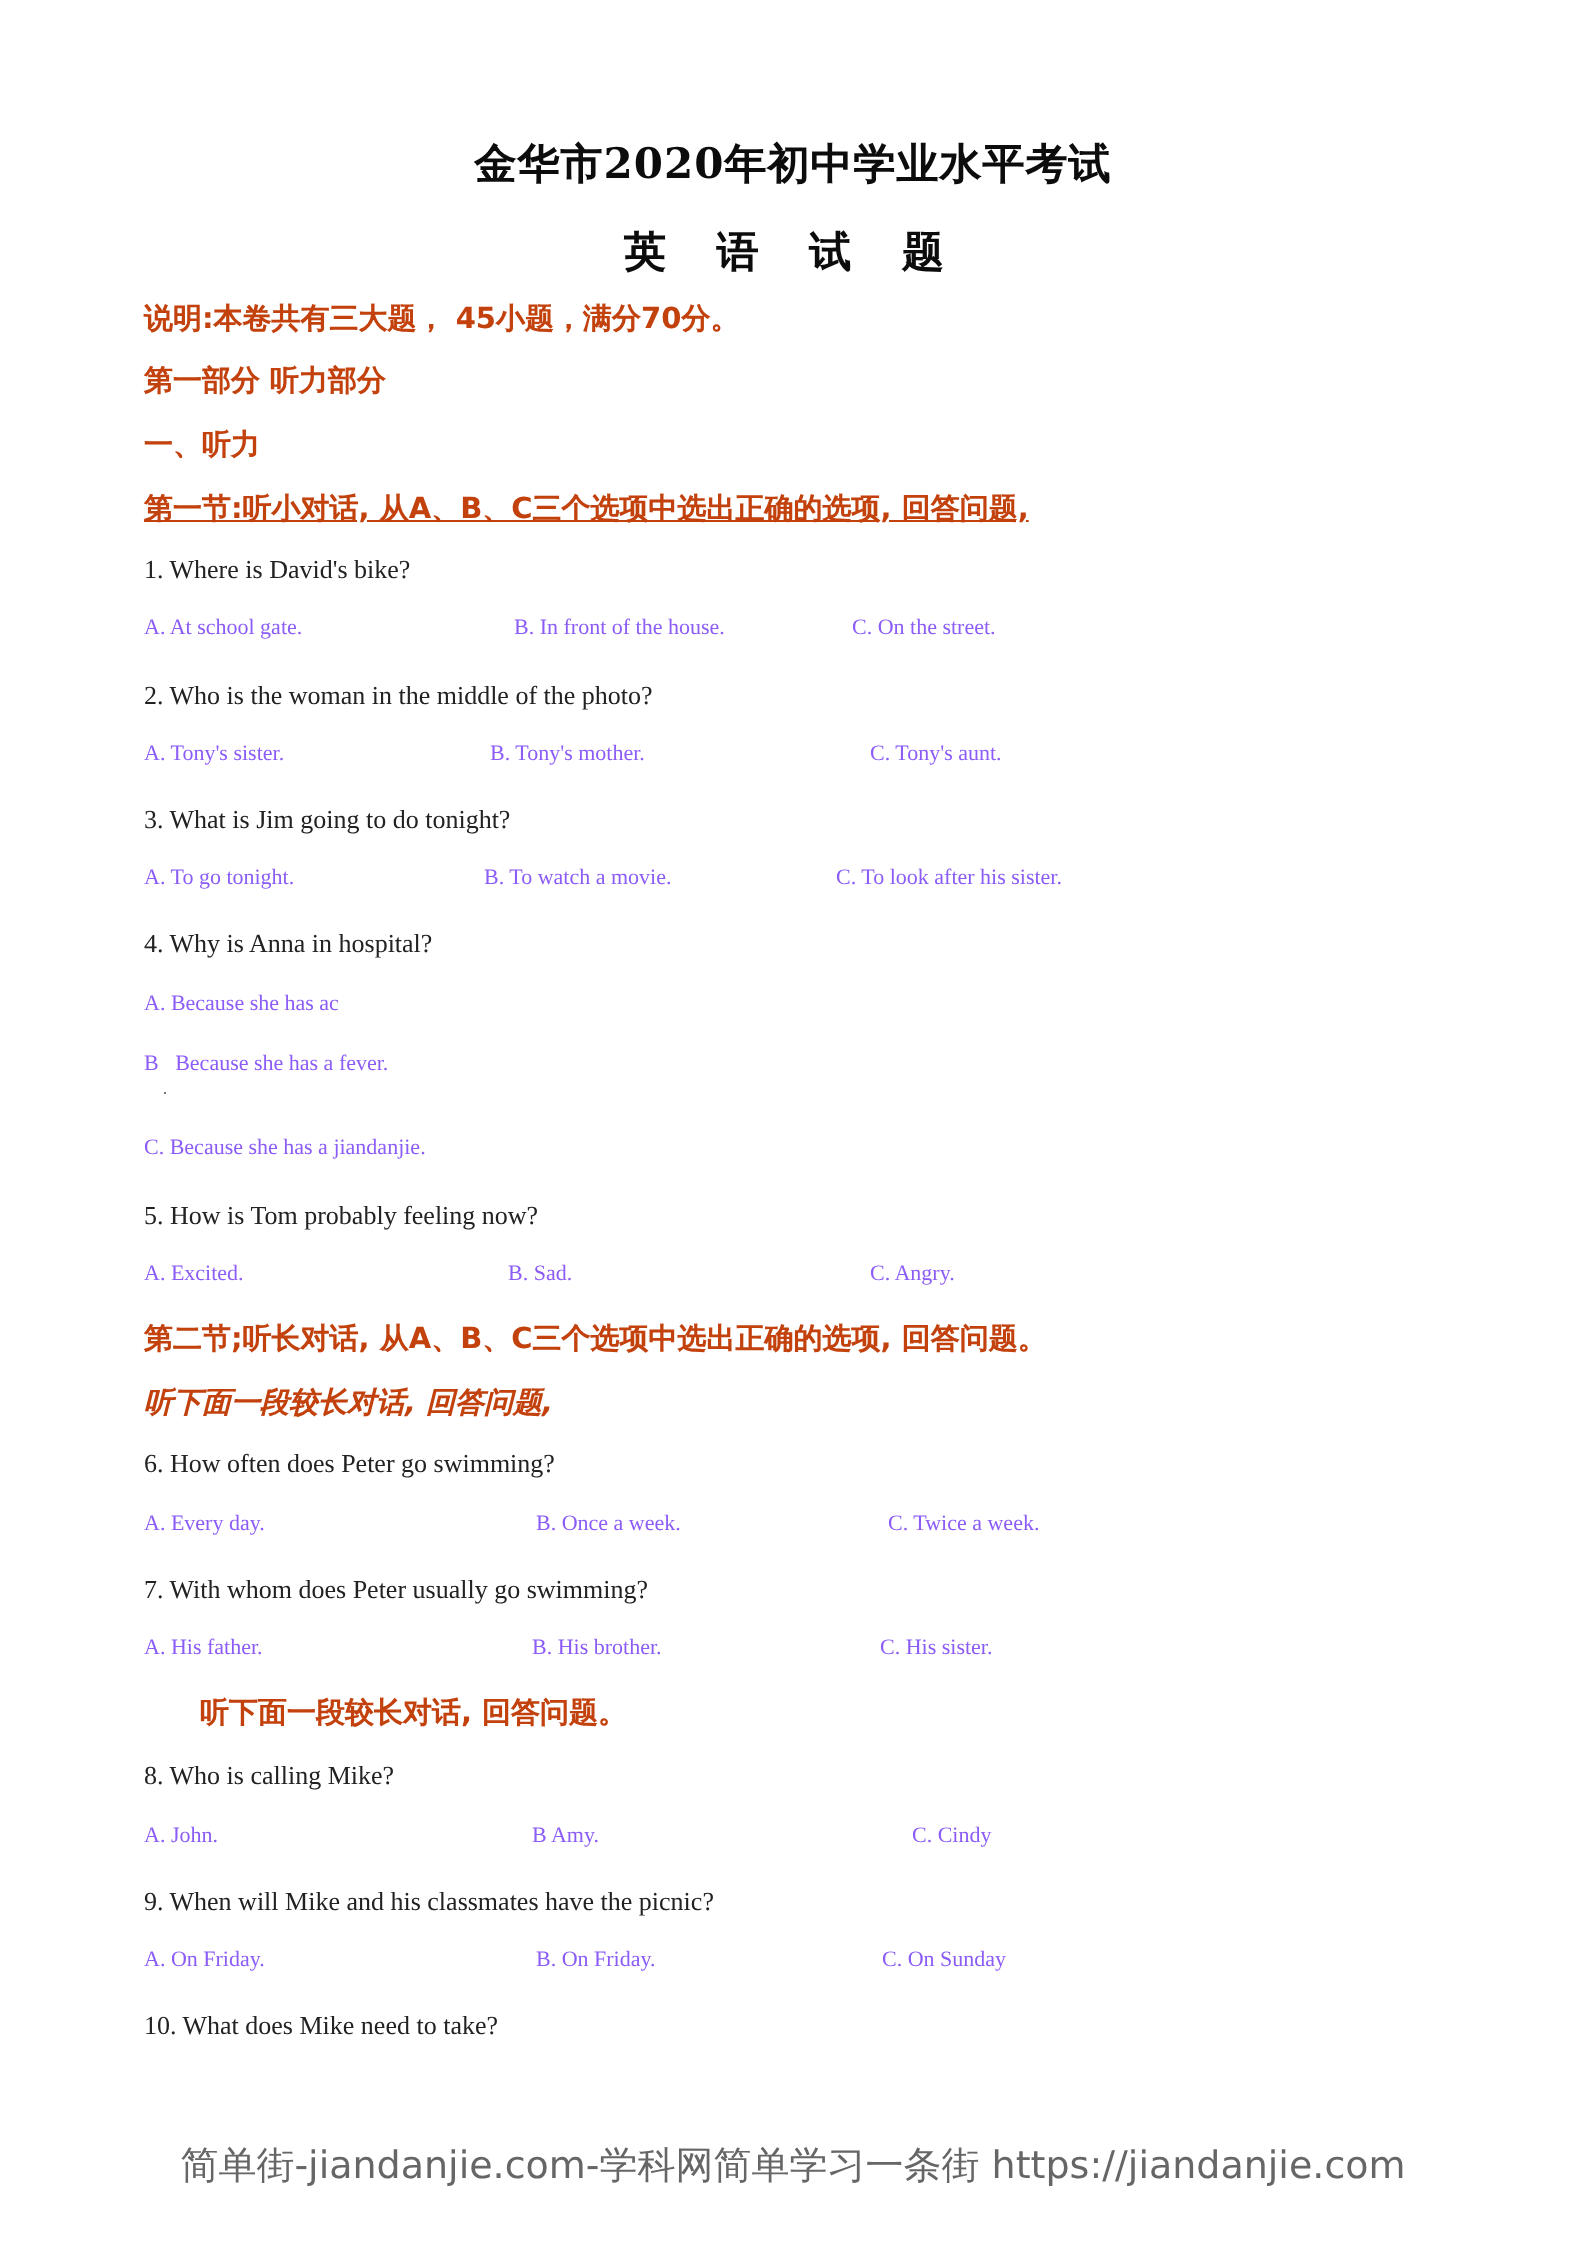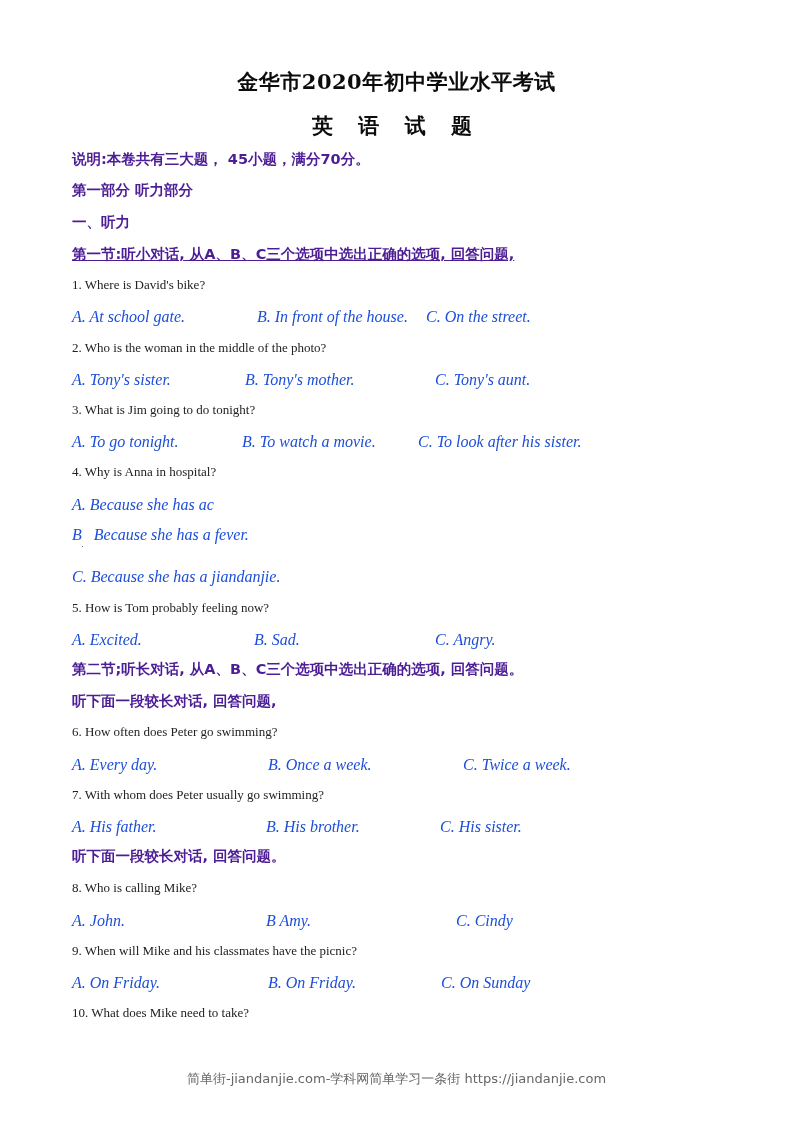--- a/index.html
+++ b/index.html
@@ -42,49 +42,48 @@
     }
     .line {
       position: absolute;
       left: 72px;
       white-space: nowrap;
     }
     .heading {
       font-weight: bold;
       font-size: 14.5px;
       font-family: "DejaVu Sans", "Liberation Sans", sans-serif;
-      color: #4c1d95;
+      color: #c2410c;
     }
     .q {
       font-size: 13px;
       color: #222222;
     }
     .opt {
       position: absolute;
       white-space: nowrap;
-      font-size: 16px;
-      color: #1d4ed8;
-      font-style: italic;
+      font-size: 11px;
+      color: #8b5cf6;
     }
     .dot {
       position: absolute;
       left: 82px;
       top: 546px;
       width: 1px;
       height: 1px;
       background: #777;
     }
     .footer {
       position: absolute;
       top: 1070px;
       left: 0;
       width: 793px;
       text-align: center;
       font-family: "DejaVu Sans", "Liberation Sans", sans-serif;
-      font-size: 13px;
+      font-size: 19px;
       color: #666666;
     }
   </style>
 </head>
 <body>
 
 <div class="page">
 
   <div class="title title-main">金华市2020年初中学业水平考试</div>
   <div class="title title-sub">英 语 试 题</div>
@@ -114,33 +113,33 @@
   <div class="opt" style="left:72px; top:526px; white-space:pre;">B   Because she has a fever.</div>
   <div class="dot"></div>
   <div class="opt" style="left:72px; top:568px;">C. Because she has a jiandanjie.</div>
 
   <div class="line q" style="top:600px;">5. How is Tom probably feeling now?</div>
   <div class="opt" style="left:72px; top:631px;">A. Excited.</div>
   <div class="opt" style="left:254px; top:631px;">B. Sad.</div>
   <div class="opt" style="left:435px; top:631px;">C. Angry.</div>
 
   <div class="line heading" style="top:660px;">第二节;听长对话, 从A、B、C三个选项中选出正确的选项, 回答问题。</div>
-  <div class="line heading" style="top:692px;">听下面一段较长对话, 回答问题,</div>
+  <div class="line heading" style="top:692px;font-style:italic;">听下面一段较长对话, 回答问题,</div>
 
   <div class="line q" style="top:724px;">6. How often does Peter go swimming?</div>
   <div class="opt" style="left:72px; top:756px;">A. Every day.</div>
   <div class="opt" style="left:268px; top:756px;">B. Once a week.</div>
-  <div class="opt" style="left:463px; top:756px;text-align:right;">C. Twice a week.</div>
+  <div class="opt" style="left:444px; top:756px;text-align:right;">C. Twice a week.</div>
 
   <div class="line q" style="top:787px;">7. With whom does Peter usually go swimming?</div>
   <div class="opt" style="left:72px; top:818px;">A. His father.</div>
   <div class="opt" style="left:266px; top:818px;">B. His brother.</div>
   <div class="opt" style="left:440px; top:818px;">C. His sister.</div>
 
-  <div class="line heading" style="top:847px;">听下面一段较长对话, 回答问题。</div>
+  <div class="line heading" style="top:847px;margin-left:28px;">听下面一段较长对话, 回答问题。</div>
 
   <div class="line q" style="top:880px;">8. Who is calling Mike?</div>
   <div class="opt" style="left:72px; top:912px;">A. John.</div>
   <div class="opt" style="left:266px; top:912px;">B Amy.</div>
   <div class="opt" style="left:456px; top:912px;">C. Cindy</div>
 
   <div class="line q" style="top:943px;">9. When will Mike and his classmates have the picnic?</div>
   <div class="opt" style="left:72px; top:974px;">A. On Friday.</div>
   <div class="opt" style="left:268px; top:974px;">B. On Friday.</div>
   <div class="opt" style="left:441px; top:974px;">C. On Sunday</div>

